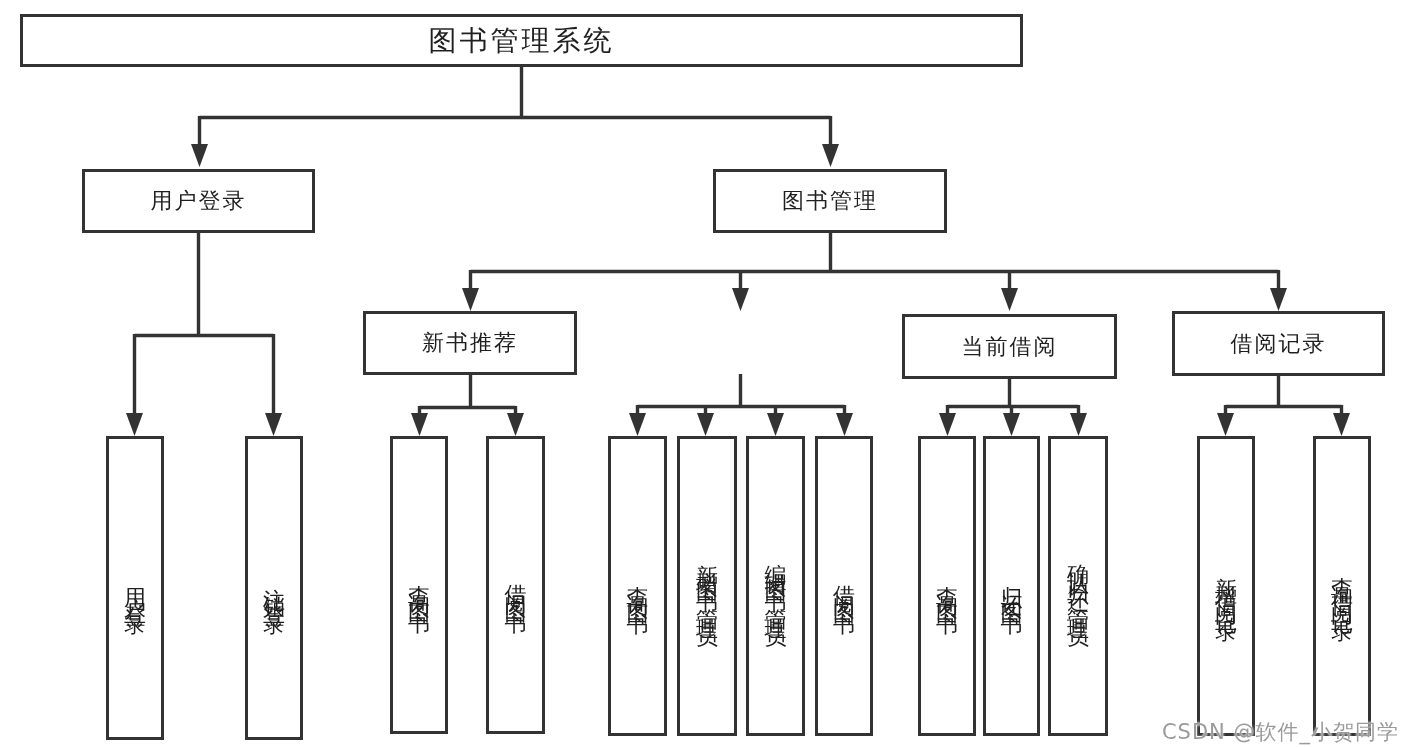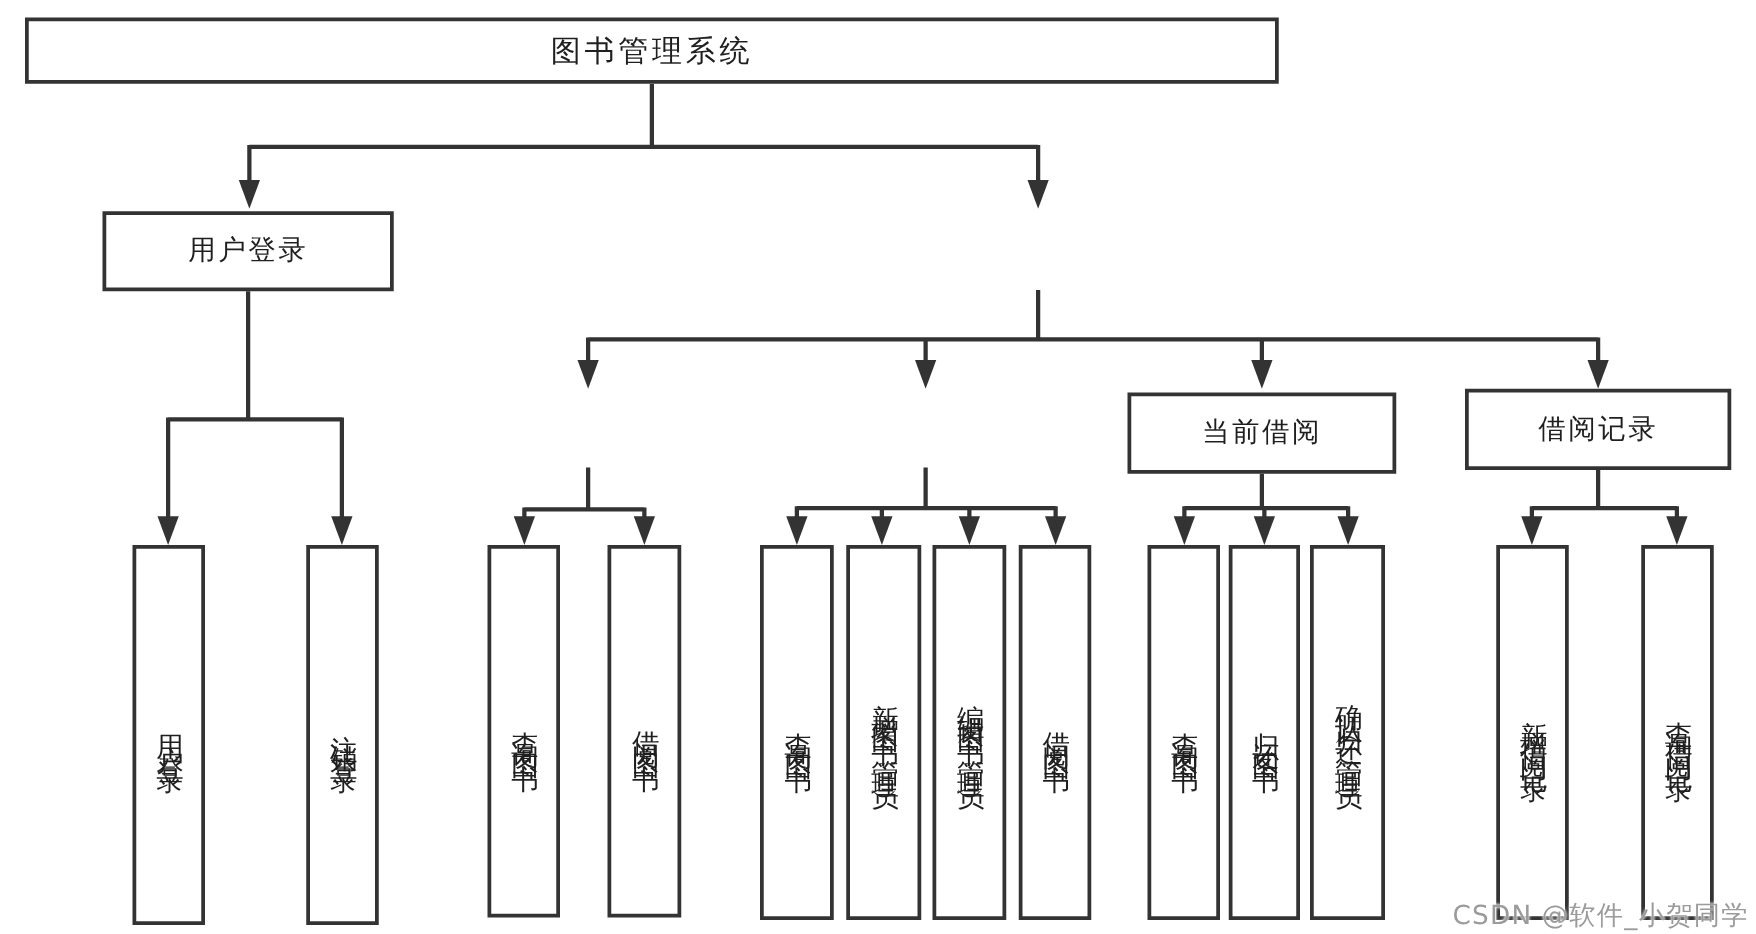--- a/index.html
+++ b/index.html
@@ -14,21 +14,21 @@
   }
   .connector-svg{position:absolute;left:0;top:0;z-index:1;}
   .connector-path{stroke:var(--line);stroke-width:3.4;fill:none;}
   .arrowhead{fill:var(--line);stroke:none;}
   .box{
     position:absolute;box-sizing:border-box;border:3px solid var(--line);
     background:#ffffff;display:flex;align-items:center;justify-content:center;
     color:var(--text);z-index:2;
   }
   .h-label{font-size:22px;letter-spacing:2px;white-space:nowrap;line-height:1;}
-  .root-label{font-size:24px;letter-spacing:3px;}
+  .root-label{font-size:28px;letter-spacing:3px;font-family:Liberation Serif, serif;}
   .v-label{
     writing-mode:vertical-rl;text-orientation:mixed;line-height:1;
     font-size:22px;letter-spacing:9px;white-space:nowrap;
   }
   .watermark{
     position:absolute;right:6px;bottom:1px;z-index:5;
     font-size:21px;letter-spacing:1px;color:var(--watermark);
     text-shadow:0 0 2px #ffffff,0 0 3px #ffffff;white-space:nowrap;
   }
 </style>
@@ -73,21 +73,27 @@
     <polygon class="arrowhead" points="1341.5,436 1333,413 1350,413"></polygon>
   </svg>
 
   <div class="box" style="left:20px;top:14px;width:1003px;height:53px">
     <span class="h-label root-label">图书管理系统</span>
   </div>
 
   <div class="box" style="left:82px;top:169px;width:233px;height:64px">
     <span class="h-label">用户登录</span>
   </div>
+  <div class="box" style="left:713px;top:169px;width:234px;height:64px">
+    <span class="h-label">图书管理</span>
+  </div>
 
+  <div class="box" style="left:363px;top:311px;width:214px;height:64px">
+    <span class="h-label">新书推荐</span>
+  </div>
   <div class="box" style="left:902px;top:314px;width:215px;height:65px">
     <span class="h-label">当前借阅</span>
   </div>
   <div class="box" style="left:1172px;top:311px;width:213px;height:65px">
     <span class="h-label">借阅记录</span>
   </div>
 
   <div class="box" style="left:106px;top:436px;width:58px;height:304px">
     <span class="v-label">用户登录</span>
   </div>

